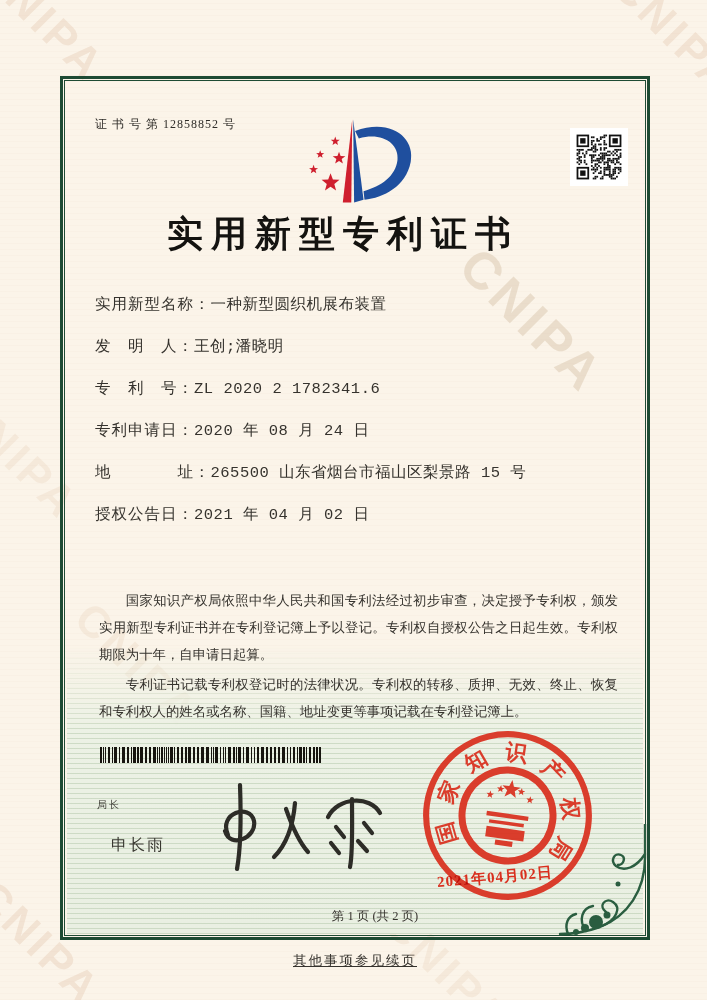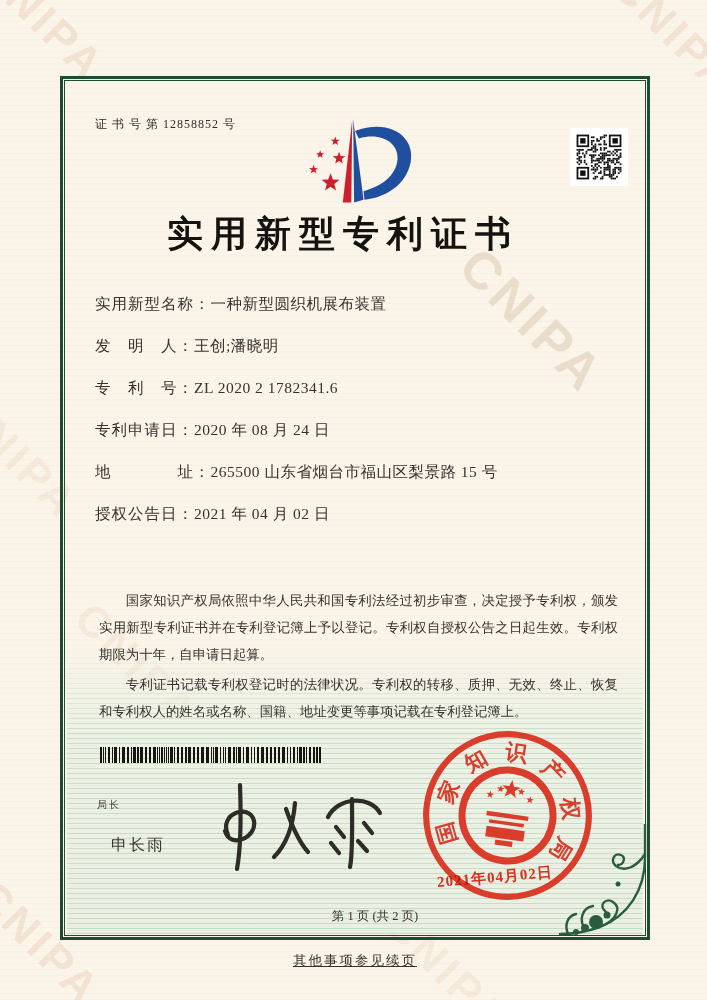--- a/index.html
+++ b/index.html
@@ -33,21 +33,21 @@
   }
   .content{position:absolute;inset:0;z-index:3;}
   .cert-no{position:absolute;left:95px;top:116px;font-size:12px;letter-spacing:1px;color:#2e2b27;}
   .logo{position:absolute;left:290px;top:114px;width:132px;height:96px;}
   .qr{position:absolute;left:570px;top:128px;width:58px;height:58px;background:#fff;padding:3px;box-sizing:border-box;}
   .title{
     position:absolute;left:48px;top:210px;width:590px;text-align:center;
     font-size:36px;font-weight:bold;letter-spacing:8px;color:#141310;
   }
   .fields{position:absolute;left:95px;top:294px;width:530px;font-size:15.5px;color:#35322d;}
-  .field-row{height:20px;margin-bottom:22px;white-space:nowrap;position:relative;}
+  .field-row{height:20px;margin-bottom:22px;white-space:nowrap;position:relative;font-family:Liberation Mono, monospace;}
   .field-row .lbl{letter-spacing:1px;}
   .field-row .val{letter-spacing:0.5px;}
   .grant-no-part{position:absolute;left:262px;top:0;}
   .paras{position:absolute;left:95px;top:584px;width:527px;font-size:13.4px;line-height:2.0;color:#35322d;text-align:justify;}
   .paras p{margin:4px;text-indent:2em;}
   .barcode{position:absolute;left:100px;top:747px;width:222px;height:16px;}
   .director-title{position:absolute;left:97px;top:798px;font-size:10px;letter-spacing:2px;color:#383730;}
   .director-name{position:absolute;left:111px;top:835px;font-size:16px;letter-spacing:2px;color:#383730;}
   .signature{position:absolute;left:200px;top:775px;width:195px;height:102px;}
   .seal{position:absolute;left:420px;top:728px;width:175px;height:175px;transform:rotate(8deg);

